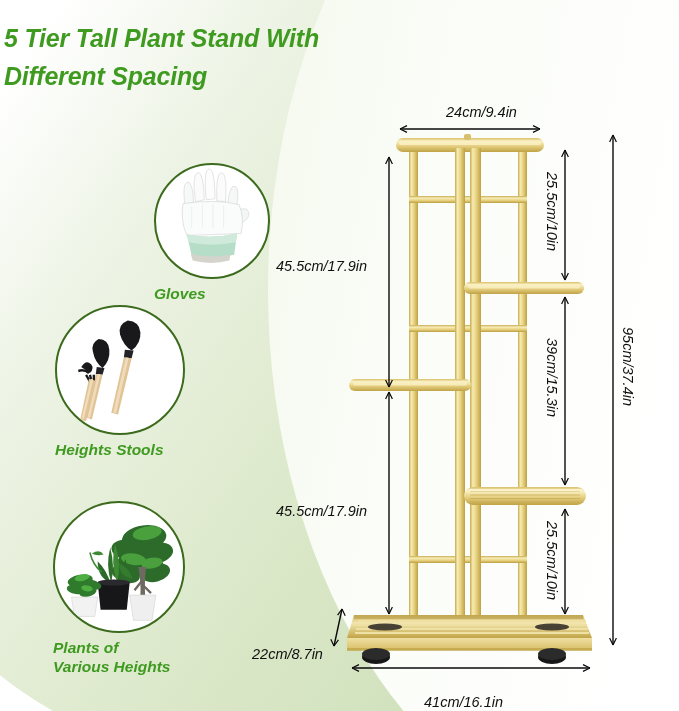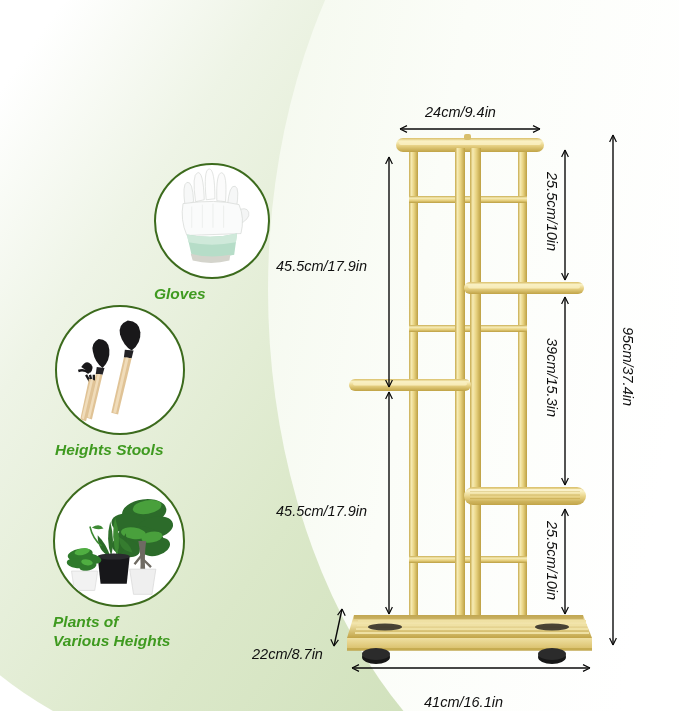--- a/index.html
+++ b/index.html
@@ -79,20 +79,24 @@
   .dim.vert{transform-origin:0 0;transform:rotate(90deg);}
 </style>
 </head>
 <body>
 
 <div id="stage">
 
   <div class="bg-ellipse"></div>
   <div class="bg-white-wedge"></div>
 
+  <div class="title">
+    <span>5 Tier Tall Plant Stand With</span>
+    <span class="l2">Different Spacing</span>
+  </div>
 
   <div class="feature" style="left:154px;top:163px;width:116px;">
     <div class="circle" style="width:116px;height:116px;">
       <svg class="glove-art" viewBox="0 0 116 116">
         <g transform="translate(4,4)">
 
           <path d="M26 38 q-3 -22 2 -24 q6 -2 7 20 z" fill="#f7f8f8" stroke="#d6d9d6" stroke-width="0.7"></path>
           <path d="M37 34 q-4 -28 2 -30 q6 -2 7 28 z" fill="#fbfbfb" stroke="#d6d9d6" stroke-width="0.7"></path>
           <path d="M48 32 q-3 -31 3 -32 q6 0 6 31 z" fill="#fdfdfd" stroke="#d6d9d6" stroke-width="0.7"></path>
           <path d="M59 33 q-1 -29 5 -29 q6 1 4 30 z" fill="#fbfbfb" stroke="#d6d9d6" stroke-width="0.7"></path>
@@ -141,21 +145,21 @@
           <path d="M22 66 q6 -2 11 2" stroke="#19181a" stroke-width="2.6" fill="none"></path>
           <path d="M30 70 l4 7 M34 70 l2 8 M38 70 l0 8" stroke="#19181a" stroke-width="2.4" fill="none"></path>
           <path d="M33 74 l7 2 l-10 42 l-6 -2 z" fill="#e0c396"></path>
           <path d="M35 74 l2.4 0.7 l-9.6 41 l-2.4 -0.8 z" fill="#f0dcba"></path>
         </g>
       </svg>
     </div>
     <div class="feat-label">Heights Stools</div>
   </div>
 
-  <div class="feature" style="left:53px;top:475px;width:132px;">
+  <div class="feature" style="left:53px;top:501px;width:132px;">
     <div class="circle" style="width:132px;height:132px;">
       <svg class="plants-art" viewBox="0 0 132 132">
 
         <g>
           <g fill="#2c6b2a">
             <ellipse cx="92" cy="36" rx="23" ry="13" transform="rotate(-8 92 36)"></ellipse>
             <ellipse cx="78" cy="49" rx="20" ry="11" transform="rotate(10 78 49)"></ellipse>
             <ellipse cx="103" cy="52" rx="19" ry="11" transform="rotate(-12 103 52)"></ellipse>
             <ellipse cx="88" cy="63" rx="24" ry="12" transform="rotate(5 88 63)"></ellipse>
             <ellipse cx="73" cy="73" rx="15" ry="9" transform="rotate(18 73 73)"></ellipse>
@@ -322,21 +326,21 @@
       <path d="M342 609 l-4.4 6.2 M342 609 l3.2 6.8 M334 646 l4.4 -6.2 M334 646 l-3.2 -6.8" stroke-width="1.2"></path>
 
       <path d="M352 668 L590 668"></path>
       <path d="M352 668 l7 -3.4 M352 668 l7 3.4 M590 668 l-7 -3.4 M590 668 l-7 3.4" stroke-width="1.2"></path>
 
       <path d="M613 135 L613 645"></path>
       <path d="M613 135 l-3.4 7 M613 135 l3.4 7 M613 645 l-3.4 -7 M613 645 l3.4 -7" stroke-width="1.2"></path>
     </g>
   </svg>
 
-  <div class="dim" style="left:425px;top:104px;text-align:right;">24cm/9.4in</div>
+  <div class="dim" style="left:446px;top:104px;text-align:right;">24cm/9.4in</div>
 
   <div class="dim" style="left:276px;top:258px;">45.5cm/17.9in</div>
 
   <div class="dim vert" style="left:560px;top:172px;">25.5cm/10in</div>
 
   <div class="dim vert" style="left:560px;top:338px;">39cm/15.3in</div>
 
   <div class="dim" style="left:276px;top:503px;">45.5cm/17.9in</div>
 
   <div class="dim vert" style="left:560px;top:521px;">25.5cm/10in</div>

